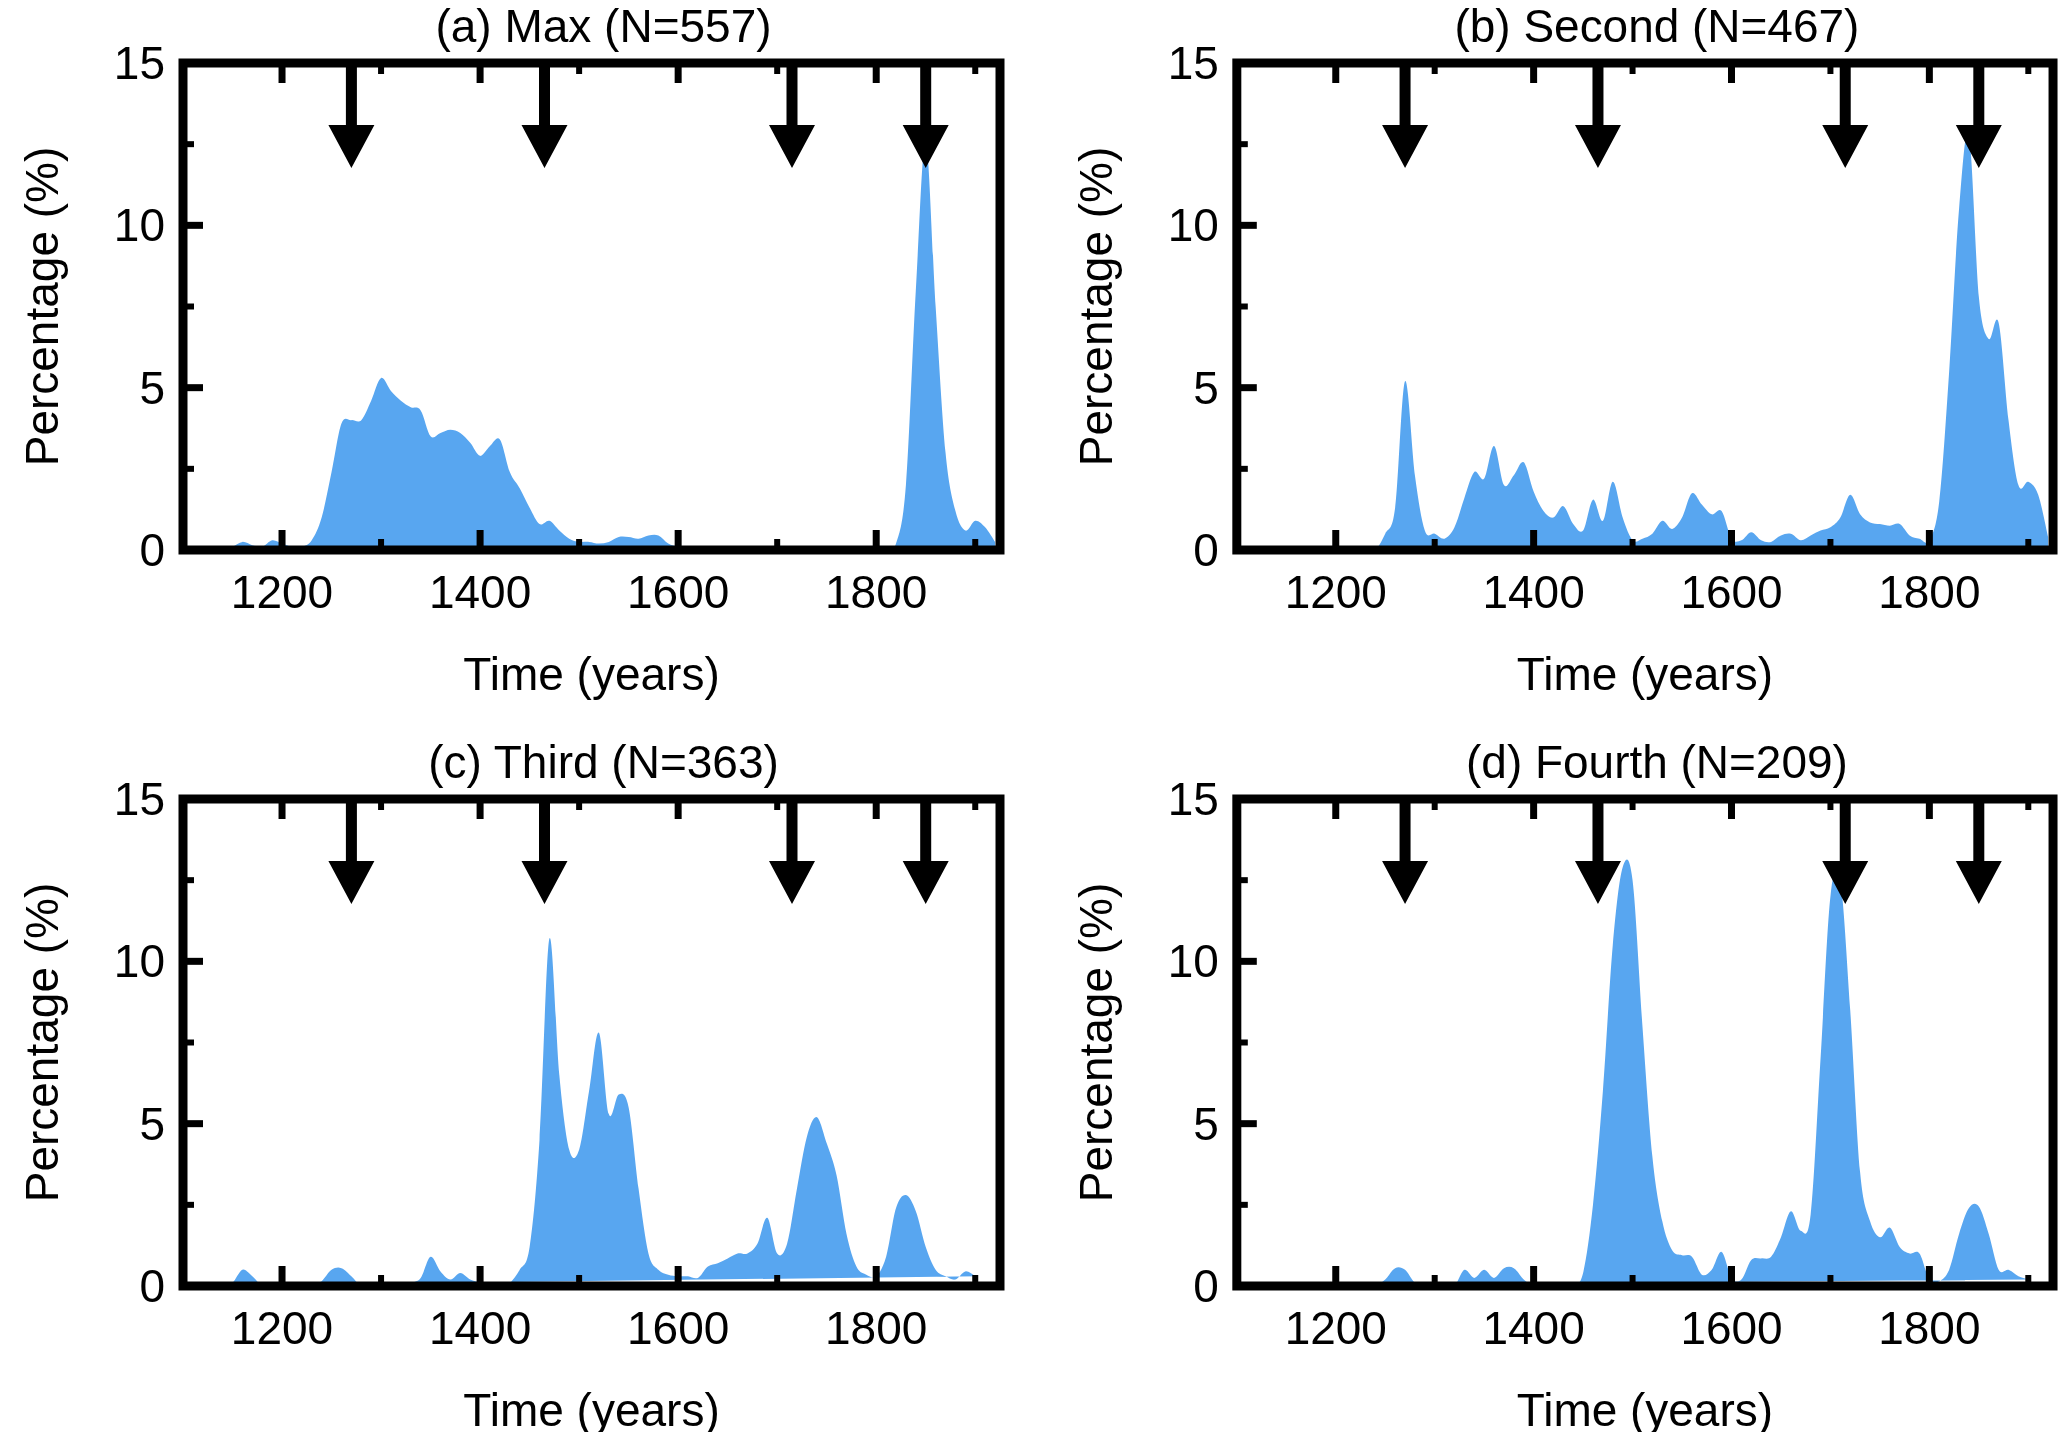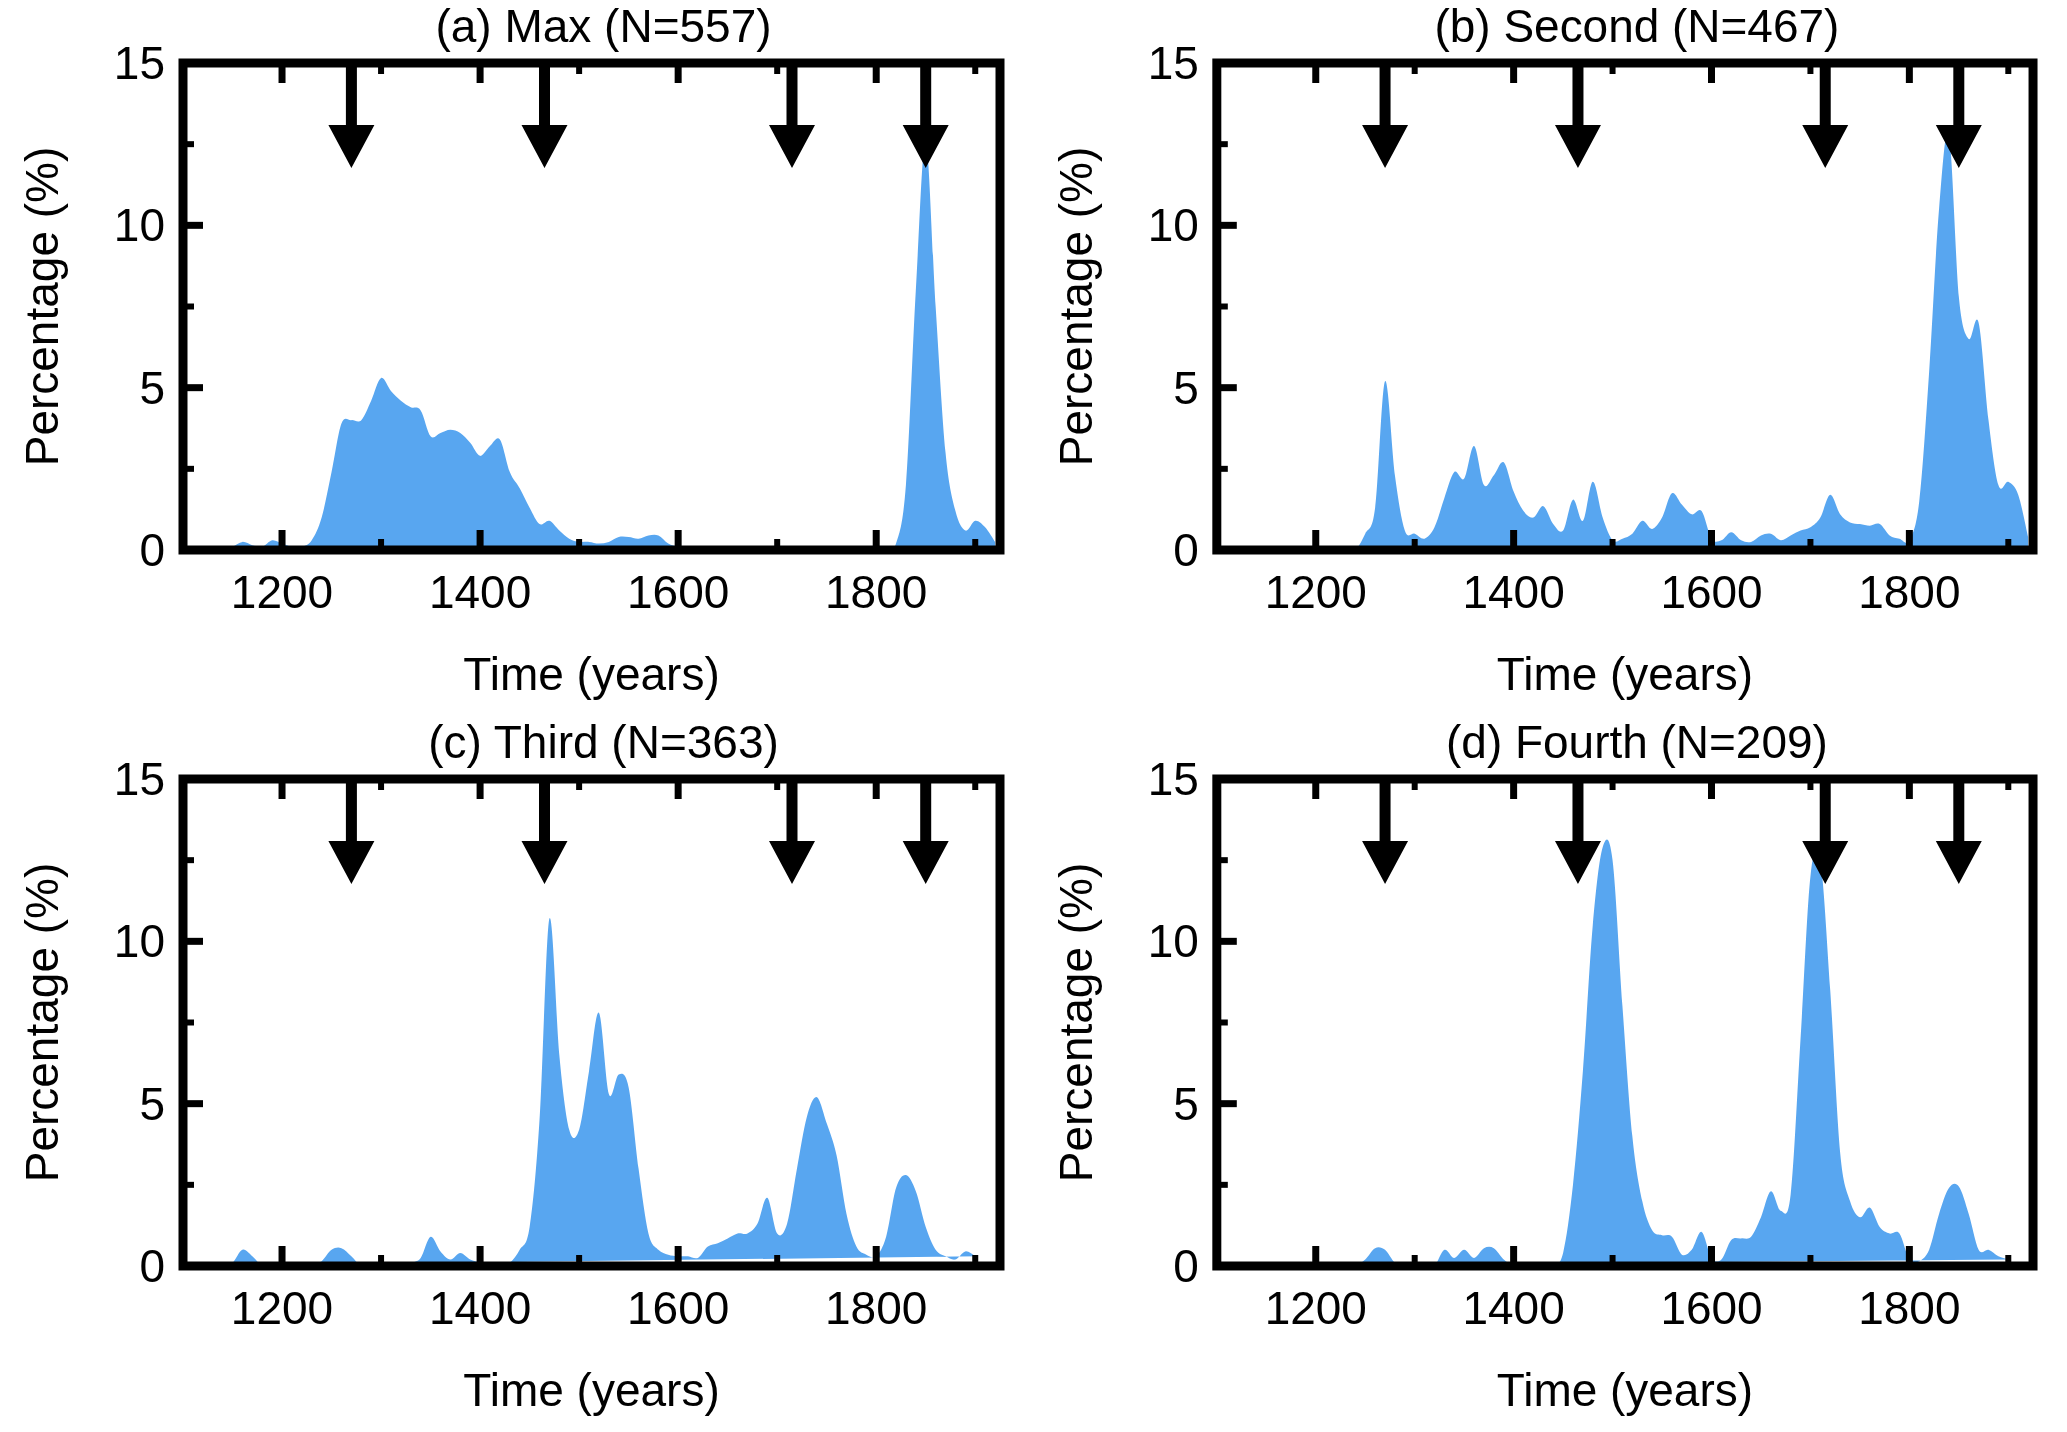--- a/index.html
+++ b/index.html
@@ -13,20 +13,21 @@
     font-family: "Liberation Sans", sans-serif;
     overflow: hidden;
   }
   #figure {
     position: relative;
     width: 2067px;
     height: 1252px;
     display: grid;
     grid-template-columns: 1034px 1033px;
     grid-template-rows: 716px 716px;
+    gap: 20px;
   }
   .panel {
     position: relative;
     width: 100%;
     height: 100%;
   }
   .panel svg {
     display: block;
     width: 100%;
     height: 100%;

